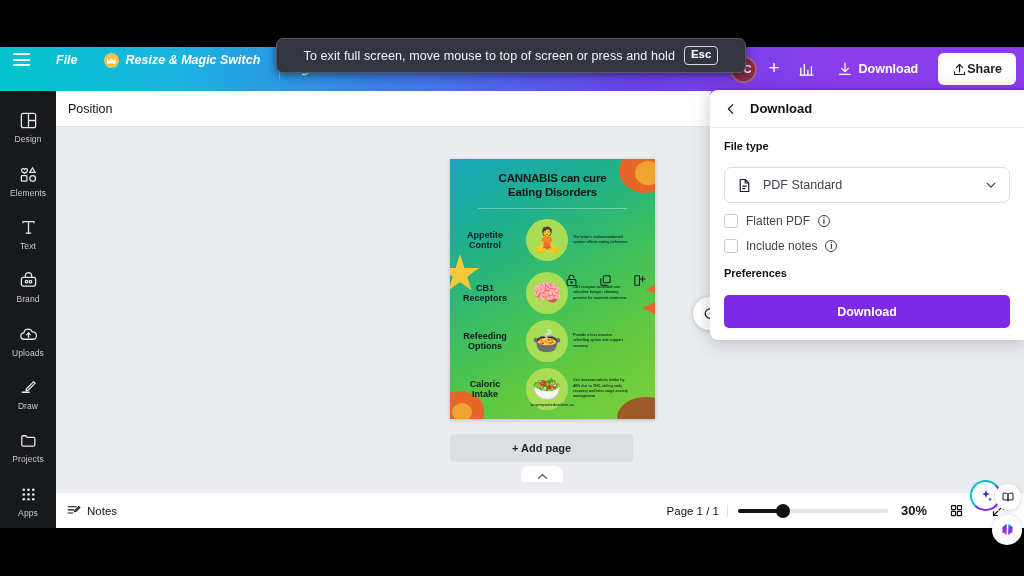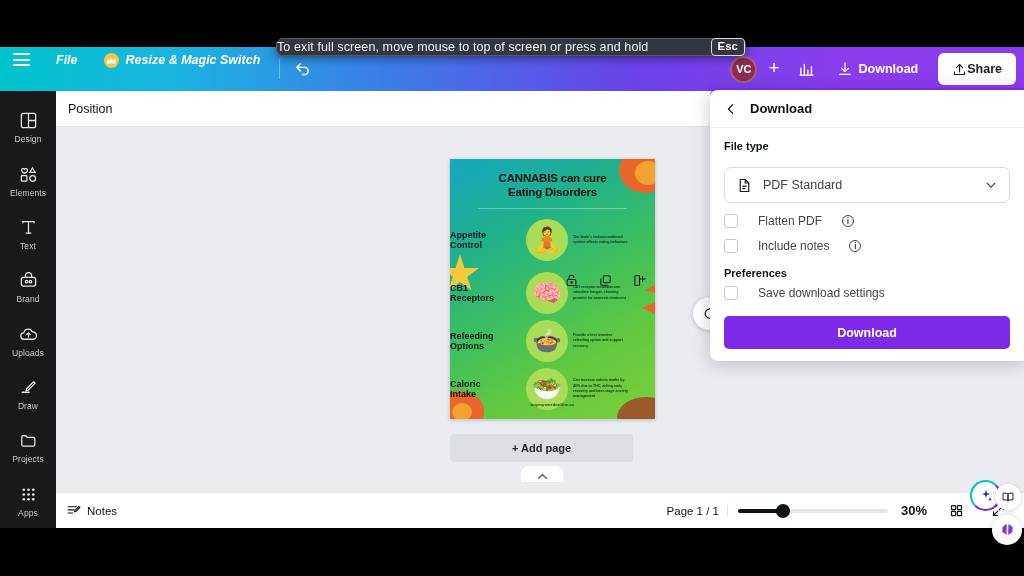--- a/index.html
+++ b/index.html
@@ -11,24 +11,24 @@
   }
   .screen { position: relative; width: 1024px; height: 576px; background: #000; }
 
   
   .letterbox-top { position: absolute; left:0; top:0; width:1024px; height:47px; background:#000; }
   .letterbox-bottom { position: absolute; left:0; bottom:0; width:1024px; height:48px; background:#000; }
 
   
   .toast {
     position: absolute; left: 276px; top: 38px;
-    width: 470px; height: 18px;
+    width: 470px; height: 35px;
     background: #333640; border: 1px solid #55585f;
     border-radius: 7px;
-    display: flex; align-items: center; justify-content: space-between;
+    display: flex; align-items: center; justify-content: center;
     gap: 9px; z-index: 90;
     box-shadow: 0 2px 10px rgba(0,0,0,.5);
   }
   .toast-text { color: #f2f3f5; font-size: 12.5px; letter-spacing: .1px; }
   .toast-key {
     border: 1.6px solid #d8dadd; border-radius: 4px;
     color: #fff; font-size: 11.5px; font-weight: bold;
     padding: 2px 6px 3px; line-height: 1;
   }
 
@@ -130,21 +130,21 @@
   .p-title {
     position:absolute; left:8px; right:8px; top:12px;
     text-align:center; color:#111; font-weight:bold;
     font-size:10.5px; line-height:1.22; letter-spacing:-.2px;
   }
   .p-title .big { font-size:11.5px; }
   .p-divider { position:absolute; left:28px; right:28px; top:49px; height:1px; background: rgba(255,255,255,.35); }
 
   .p-row { position:absolute; left:0; width:183px; height:48px; display:flex; align-items:center; }
   .p-row .lbl {
-    width:76px; text-align:left; padding-right:6px; color:#10181f;
+    width:76px; text-align:center; padding-right:6px; color:#10181f;
     font-size:9px; font-weight:600; line-height:1.15;
   }
   .p-row .circ {
     width:42px; height:42px; border-radius:50%; background:#a9dd55;
     position:relative; overflow:hidden; flex:0 0 42px;
   }
   .p-row .desc {
     flex:1; padding-left:5px; padding-right:5px; color:#143022;
     font-size:3.6px; line-height:1.5; font-weight:600;
   }
@@ -220,21 +220,21 @@
     border-bottom:1px solid #edeef1;
   }
   .dl-head .t { font-size:13px; font-weight:bold; color:#0e1318; }
   .dl-body { padding: 12px 14px 0; }
   .sec-lbl { font-size:11px; font-weight:bold; color:#0e1318; margin-bottom:15px; }
   .select {
     height:36px; border:1.5px solid #d9dbe0; border-radius:7px;
     display:flex; align-items:center; gap:10px; padding: 0 11px; cursor:pointer;
   }
   .select .val { font-size:12.5px; color:#41454f; flex:1; }
-  .chk-row { display:flex; align-items:center; gap:20px; margin-top:11px; cursor:pointer; }
+  .chk-row { display:flex; align-items:center; gap:8px; margin-top:11px; cursor:pointer; }
   .chk { width:14px; height:14px; border:1.5px solid #c6c8ce; border-radius:3px; background:#fff; }
   .chk-lbl { font-size:12px; color:#41454f; }
   .info {
     width:12px; height:12px; border-radius:50%; border:1.4px solid #41454f;
     font-size:8.5px; line-height:10px; text-align:center; color:#41454f; font-weight:bold;
   }
   .pref-lbl { font-size:11px; font-weight:bold; color:#0e1318; margin-top:14px; }
   .dl-cta {
     margin: 16px 0 0; height:33px; background:#7d2ae8; border-radius:5px; border:0;
     color:#fff; font-size:12.5px; font-weight:bold; width:100%; cursor:pointer;
@@ -558,24 +558,20 @@
         <span class="chk-lbl">Flatten PDF</span>
         <span class="info">i</span>
       </div>
       <div class="chk-row">
         <span class="chk"></span>
         <span class="chk-lbl">Include notes</span>
         <span class="info">i</span>
       </div>
 
       <div class="pref-lbl">Preferences</div>
-      <div class="chk-row" style="margin-top:7px">
-        <span class="chk"></span>
-        <span class="chk-lbl">Save download settings</span>
-      </div>
 
       <button class="dl-cta">Download</button>
     </div>
   </div>
 
   <div class="toast">
     <span class="toast-text">To exit full screen, move mouse to top of screen or press and hold</span>
     <span class="toast-key">Esc</span>
   </div>
 

